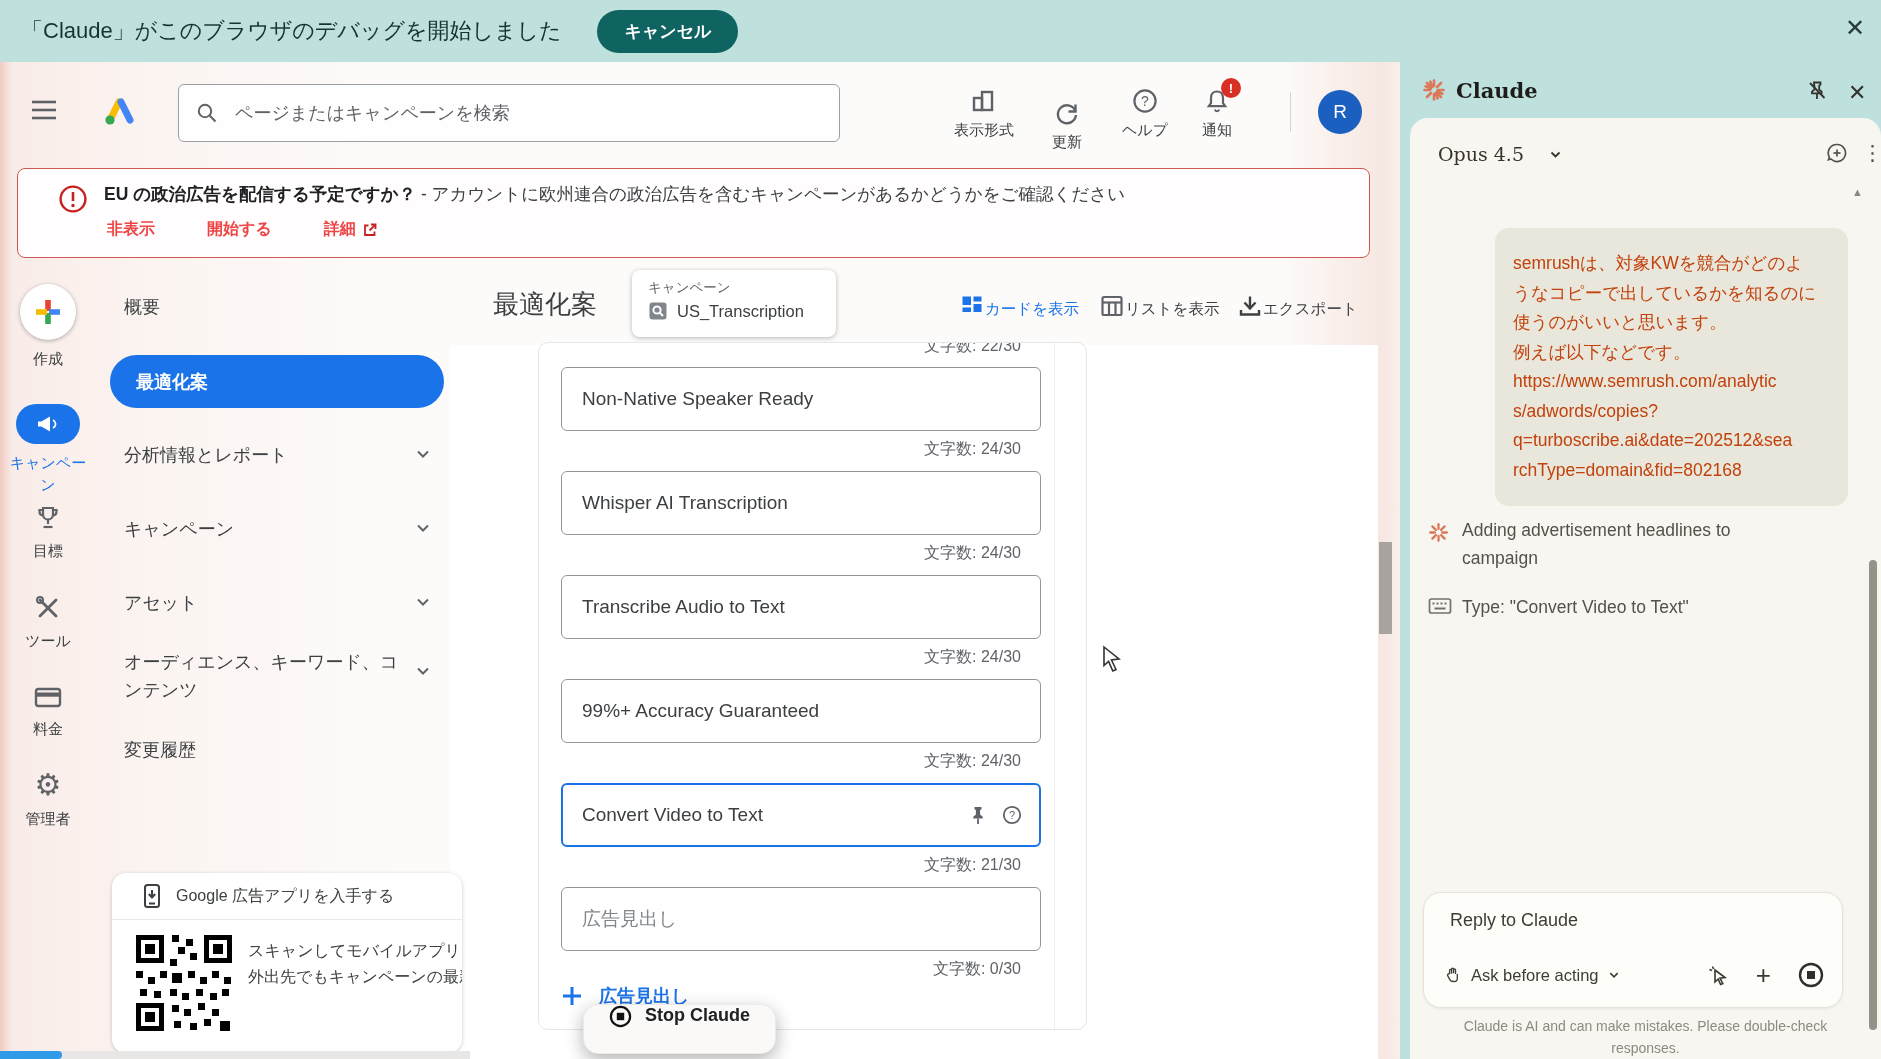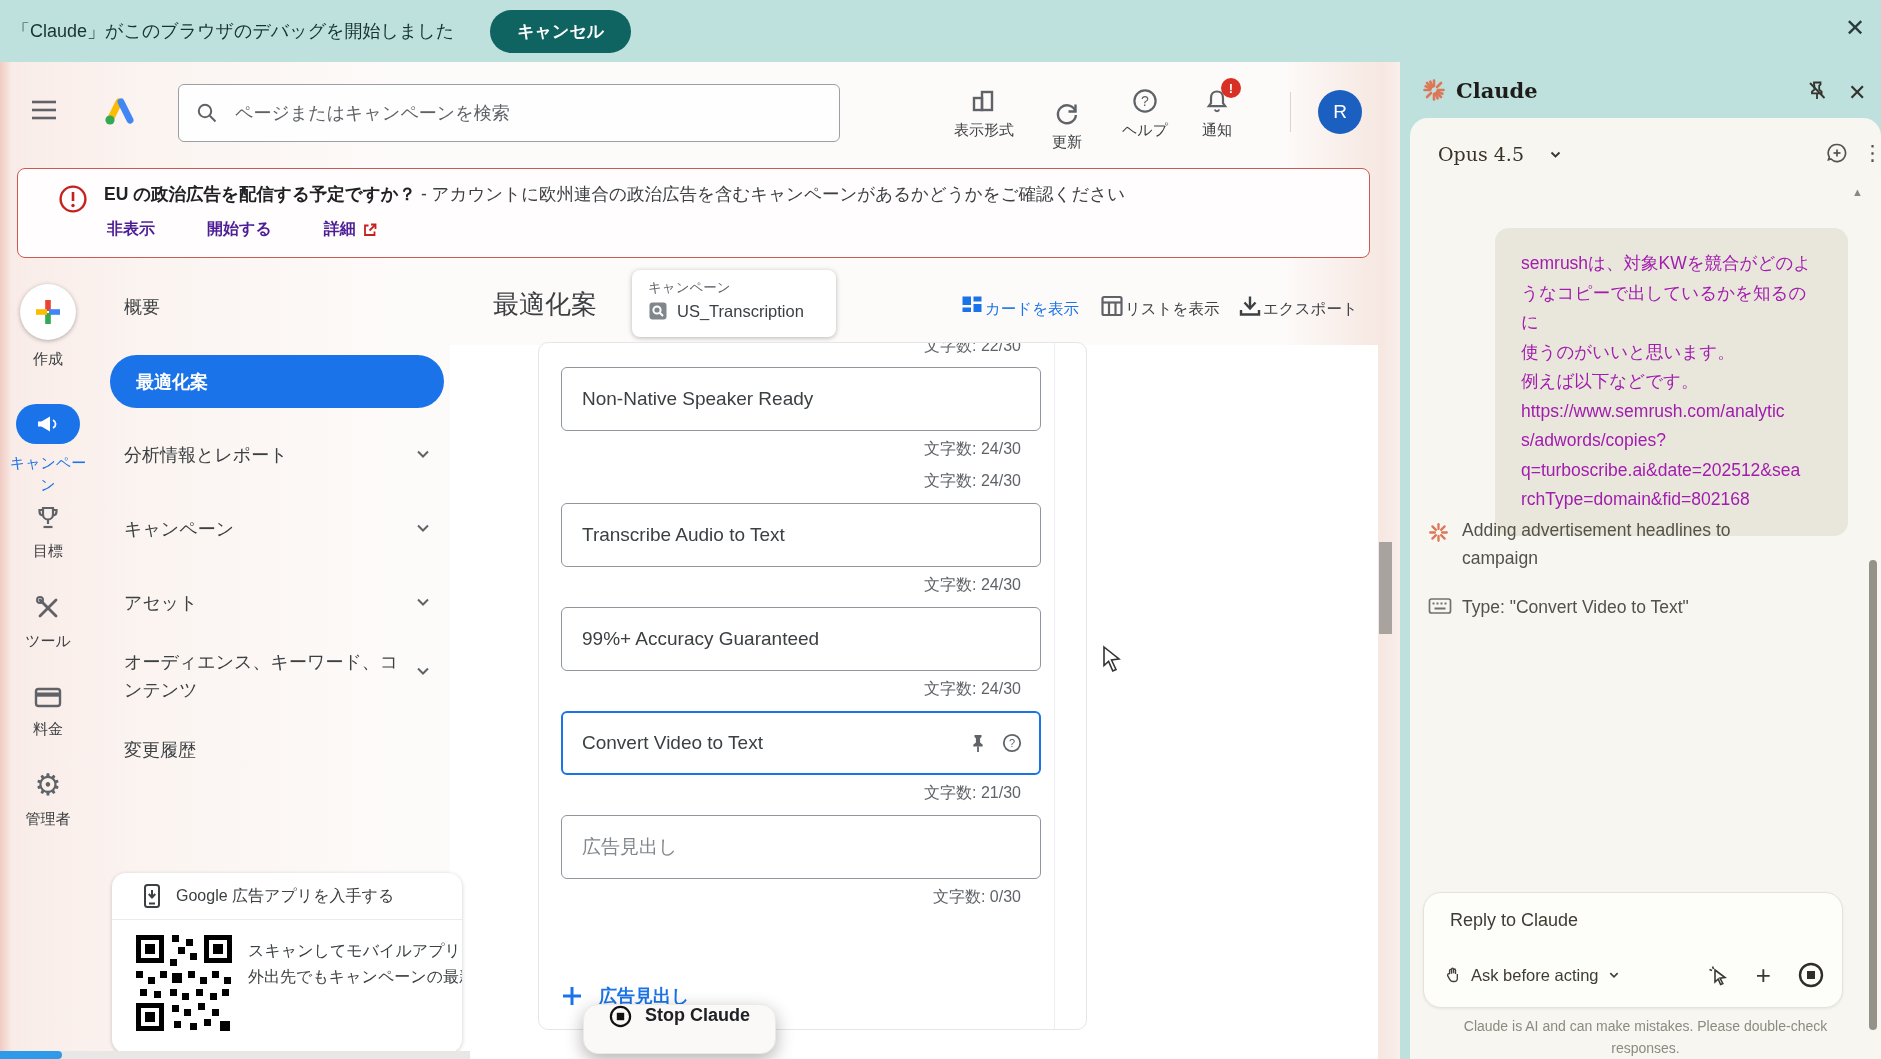--- a/index.html
+++ b/index.html
@@ -4,21 +4,21 @@
 <style>
   html,body{margin:0;padding:0}
   body{width:1881px;height:1059px;position:relative;overflow:hidden;
        font-family:"Liberation Sans",sans-serif;background:#fdfbfa;
        -webkit-font-smoothing:antialiased}
   .abs{position:absolute}
   svg{display:block}
 
   
   .debugbar{left:0;top:0;width:1881px;height:62px;background:#bee1de;display:flex;align-items:center}
-  .debug-msg{margin-left:12px;font-size:18px;color:#17332f}
+  .debug-msg{margin-left:21px;font-size:22px;color:#17332f}
   .cancel-btn{margin-left:36px;background:#0f6360;color:#fff;font-size:17px;font-weight:bold;
               border:none;border-radius:24px;padding:10px 27px;cursor:pointer}
   .debug-close{position:absolute;right:16px;top:14px;font-size:24px;color:#2a3c39;cursor:pointer}
 
   
   .ads{left:0;top:62px;width:1400px;height:997px;
        background:linear-gradient(90deg,#f0cbc2 0px,#f9ece8 12px,#fbf4f1 150px,#fdfbfa 420px,#fdfbfa 1280px,#f6e7e1 1382px,#f9efeb 1400px)}
   .main-white{left:450px;top:283px;width:928px;height:776px;background:#fff}
 
   
@@ -35,21 +35,21 @@
          color:#fff;font-size:13px;font-weight:bold;display:flex;align-items:center;justify-content:center}
   .hdivider{left:1290px;top:92px;width:1px;height:40px;background:#dcd4d2}
   .avatar{left:1318px;top:90px;width:44px;height:44px;border-radius:50%;background:#1b5fc1;color:#fff;
           font-size:19px;display:flex;align-items:center;justify-content:center;cursor:pointer}
 
   
   .banner{left:17px;top:168px;width:1353px;height:90px;background:#fffdfd;border:1px solid #cd5a52;border-radius:8px;box-sizing:border-box}
   .banner-text{position:absolute;left:86px;top:13px;font-size:17.5px;color:#3c4043}
   .banner-text b{font-weight:bold;color:#202124}
   .banner-links{position:absolute;left:89px;top:50px;display:flex;gap:52px;align-items:center}
-  .blink{color:#4c1d95;font-size:16px;font-weight:bold;cursor:pointer;display:flex;align-items:center;gap:6px}
+  .blink{color:#ef4444;font-size:16px;font-weight:bold;cursor:pointer;display:flex;align-items:center;gap:6px}
 
   
   .rail-item{left:0;width:96px;display:flex;flex-direction:column;align-items:center;cursor:pointer}
   .rail-lb{font-size:15px;color:#3c4043;margin-top:8px;text-align:center;width:84px;word-break:break-all;line-height:22px}
   .rail-lb.active{color:#1a73e8}
   .create-circle{width:56px;height:56px;border-radius:50%;background:#fff;box-shadow:0 1px 4px rgba(0,0,0,.3);
                  display:flex;align-items:center;justify-content:center}
   .camp-pill{width:64px;height:40px;border-radius:20px;background:#1a73e8;display:flex;align-items:center;justify-content:center}
   .gear-glyph{font-size:30px;color:#5f6368;line-height:30px}
 
@@ -101,22 +101,22 @@
 
   
   .claude-bg{left:1400px;top:52px;width:481px;height:1007px;background:#bee1de}
   .claude-card{left:1410px;top:118px;width:471px;height:941px;background:#f7f6f0;border-radius:18px 18px 0 0}
   .claude-title{left:1456px;top:78px;font-size:21px;font-weight:bold;color:#1d1c18;font-family:"DejaVu Serif",serif}
   .cl-hicon{top:80px;cursor:pointer}
   .model-row{left:1438px;top:143px;display:flex;align-items:center;gap:25px;cursor:pointer}
   .model-name{font-size:19px;color:#3a332a;font-family:"DejaVu Serif",serif}
   .kebab{left:1862px;top:141px;font-size:21px;color:#55524b;cursor:pointer}
   .scrollup{left:1852px;top:186px;font-size:11px;color:#8a887f}
-  .bubble{left:1495px;top:228px;width:353px;box-sizing:border-box;padding:21px 26px;border-radius:14px;background:#e9e7db;
-          font-size:17.5px;line-height:29.5px;color:#a21caf;white-space:pre-line;word-break:break-all}
+  .bubble{left:1495px;top:228px;width:353px;box-sizing:border-box;padding:21px 18px;border-radius:14px;background:#e9e7db;
+          font-size:17.5px;line-height:29.5px;color:#c2410c;white-space:pre-line;word-break:break-all}
   .status-text{left:1462px;top:516px;width:340px;font-size:17.5px;line-height:28px;color:#54514a}
   .action-text{left:1462px;top:597px;font-size:17.5px;color:#54514a}
   .clscroll{left:1869px;top:560px;width:8px;height:470px;background:#95928a;border-radius:4px}
   .reply{left:1423px;top:892px;width:420px;height:116px;background:#fdfdfa;border:1px solid #e6e4da;border-radius:18px;
          box-shadow:0 1px 3px rgba(0,0,0,.07);box-sizing:border-box}
   .reply input{position:absolute;left:24px;top:16px;width:370px;border:none;outline:none;background:transparent;
                font-size:18px;font-family:inherit;color:#0369a1}
   .reply input::placeholder{color:#3f3c33}
   .reply-row{position:absolute;left:20px;right:18px;top:62px;height:40px;display:flex;align-items:center}
   .mode-btn{display:flex;align-items:center;gap:9px;cursor:pointer}
@@ -439,20 +439,23 @@
   <div class="abs card" style="top:280px">
     <div class="card-div"></div>
     <div class="topcount">文字数: 22/30</div>
     <div class="fields">
 
       <div class="hbox">
         <input class="hinput" readonly="" value="Non-Native Speaker Ready" style="">
       </div>
       <div class="hcount">文字数: 24/30</div>
 
+      <div class="hbox">
+        <input class="hinput" readonly="" value="Whisper AI Transcription" style="">
+      </div>
       <div class="hcount">文字数: 24/30</div>
 
       <div class="hbox">
         <input class="hinput" readonly="" value="Transcribe Audio to Text" style="">
       </div>
       <div class="hcount">文字数: 24/30</div>
 
       <div class="hbox">
         <input class="hinput" readonly="" value="99%+ Accuracy Guaranteed" style="">
       </div>

